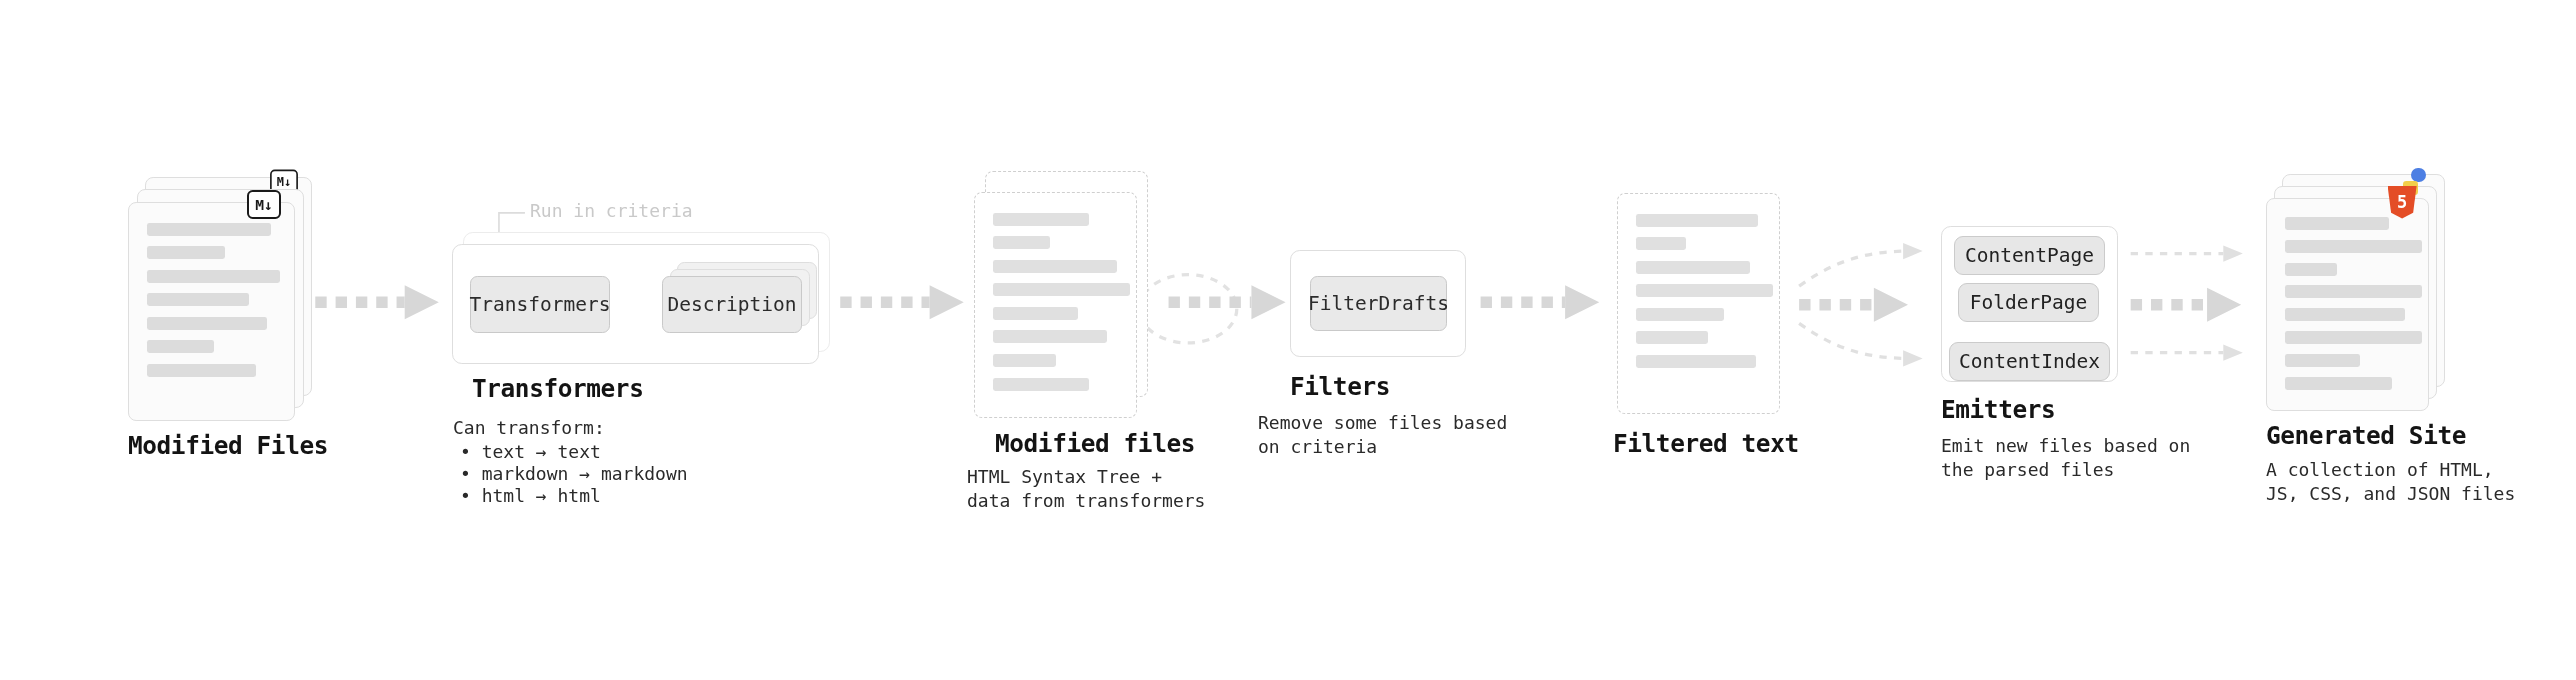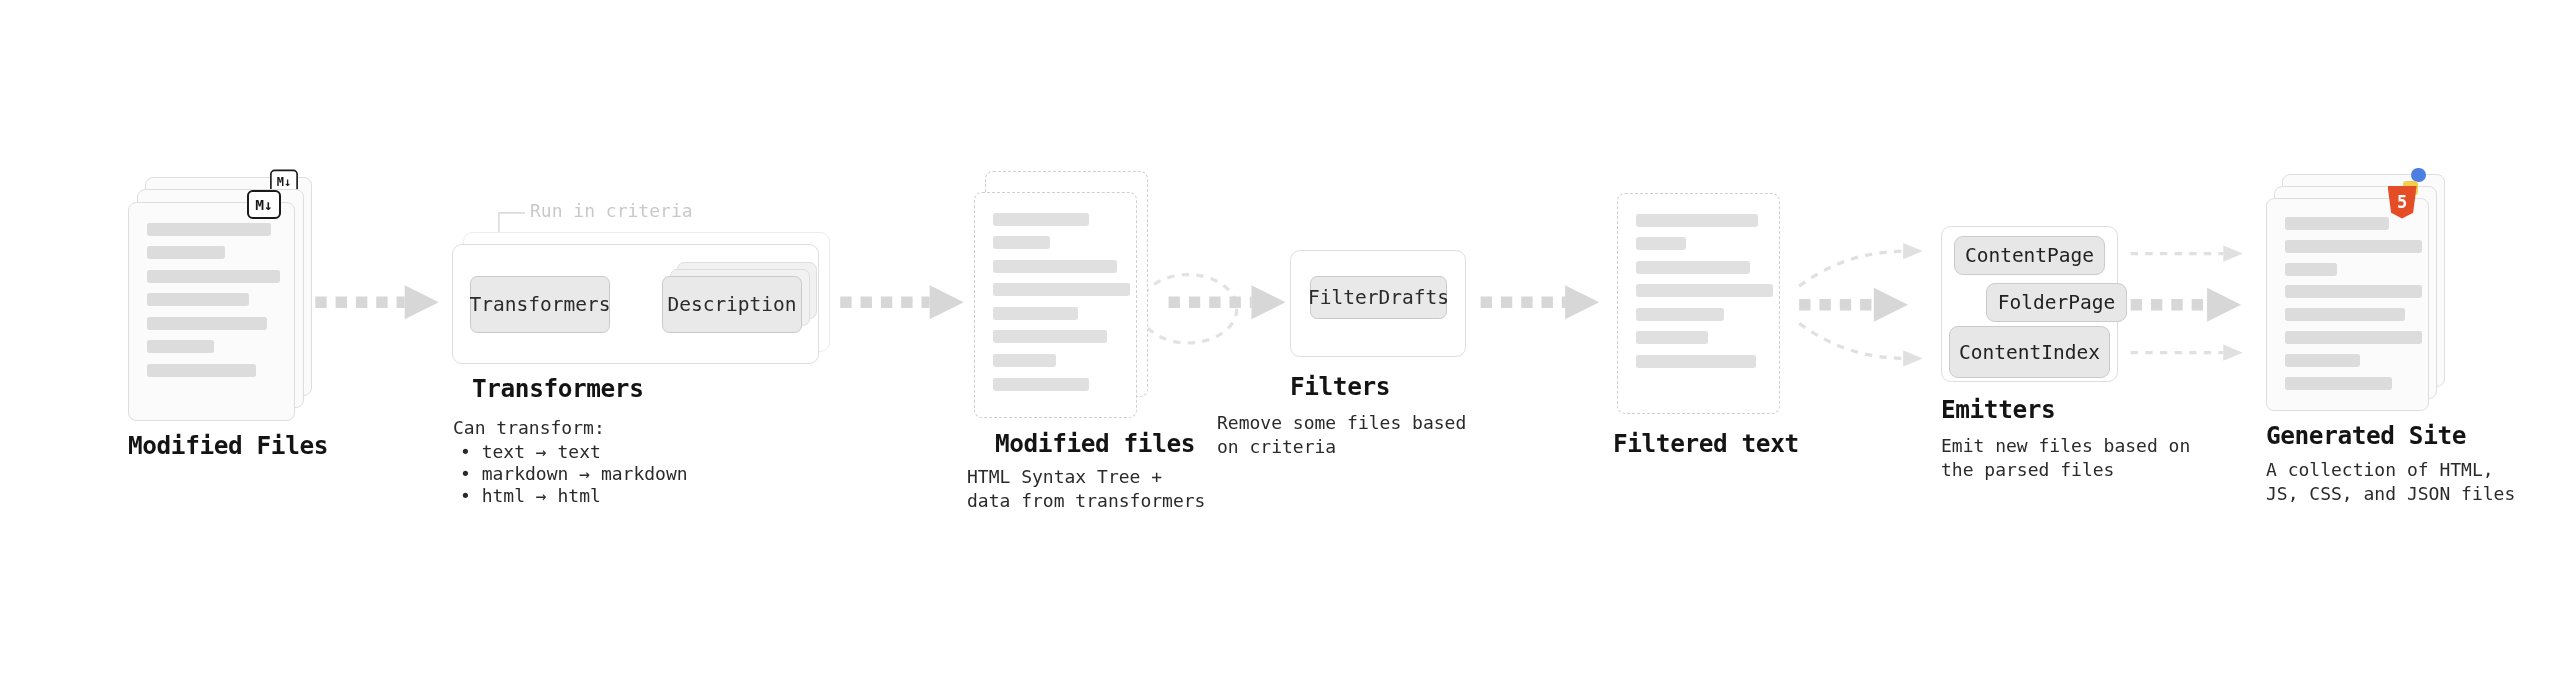--- a/index.html
+++ b/index.html
@@ -178,23 +178,23 @@
         <div class="bar" style="width:96px"></div>
       </div>
     </div>
     <div class="node-label" style="left:995px;top:429px;">Modified files</div>
     <div class="caption" style="left:967px;top:465px;">HTML Syntax Tree +
 data from transformers</div>
   </div>
 
   <div>
     <div class="panel" style="left:1290px;top:250px;width:176px;height:107px;"></div>
-    <div class="step" style="left:1310px;top:276px;width:137px;height:43px;">FilterDrafts</div>
+    <div class="step" style="left:1310px;top:276px;width:137px;height:55px;">FilterDrafts</div>
     <div class="node-label" style="left:1290px;top:372px;">Filters</div>
-    <div class="caption" style="left:1217px;top:411px;">Remove some files based
+    <div class="caption" style="left:1258px;top:411px;">Remove some files based
 on criteria</div>
   </div>
 
   <div>
     <div class="file-card dashed" style="left:1617px;top:193px;width:163px;height:221px;">
       <div class="bars">
         <div class="bar" style="width:122px"></div>
         <div class="bar" style="width:50px"></div>
         <div class="bar" style="width:114px"></div>
         <div class="bar" style="width:137px"></div>
@@ -202,22 +202,22 @@
         <div class="bar" style="width:72px"></div>
         <div class="bar" style="width:120px"></div>
       </div>
     </div>
     <div class="node-label" style="left:1613px;top:429px;">Filtered text</div>
   </div>
 
   <div>
     <div class="panel" style="left:1941px;top:226px;width:177px;height:156px;"></div>
     <div class="pill" style="left:1954px;top:236px;width:151px;height:39px;">ContentPage</div>
-    <div class="pill" style="left:1958px;top:283px;width:141px;height:39px;margin-left:28px;">FolderPage</div>
-    <div class="pill" style="left:1949px;top:326px;width:161px;height:52px;">ContentIndex</div>
+    <div class="pill" style="left:1958px;top:283px;width:141px;height:39px;">FolderPage</div>
+    <div class="pill" style="left:1949px;top:342px;width:161px;height:39px;">ContentIndex</div>
     <div class="node-label" style="left:1941px;top:395px;">Emitters</div>
     <div class="caption" style="left:1941px;top:434px;">Emit new files based on
 the parsed files</div>
   </div>
 
   <div>
     <div class="file-card" style="left:2282px;top:174px;width:163px;height:213px;">
       <span class="dot blue"></span>
     </div>
     <div class="file-card" style="left:2274px;top:186px;width:163px;height:213px;">

